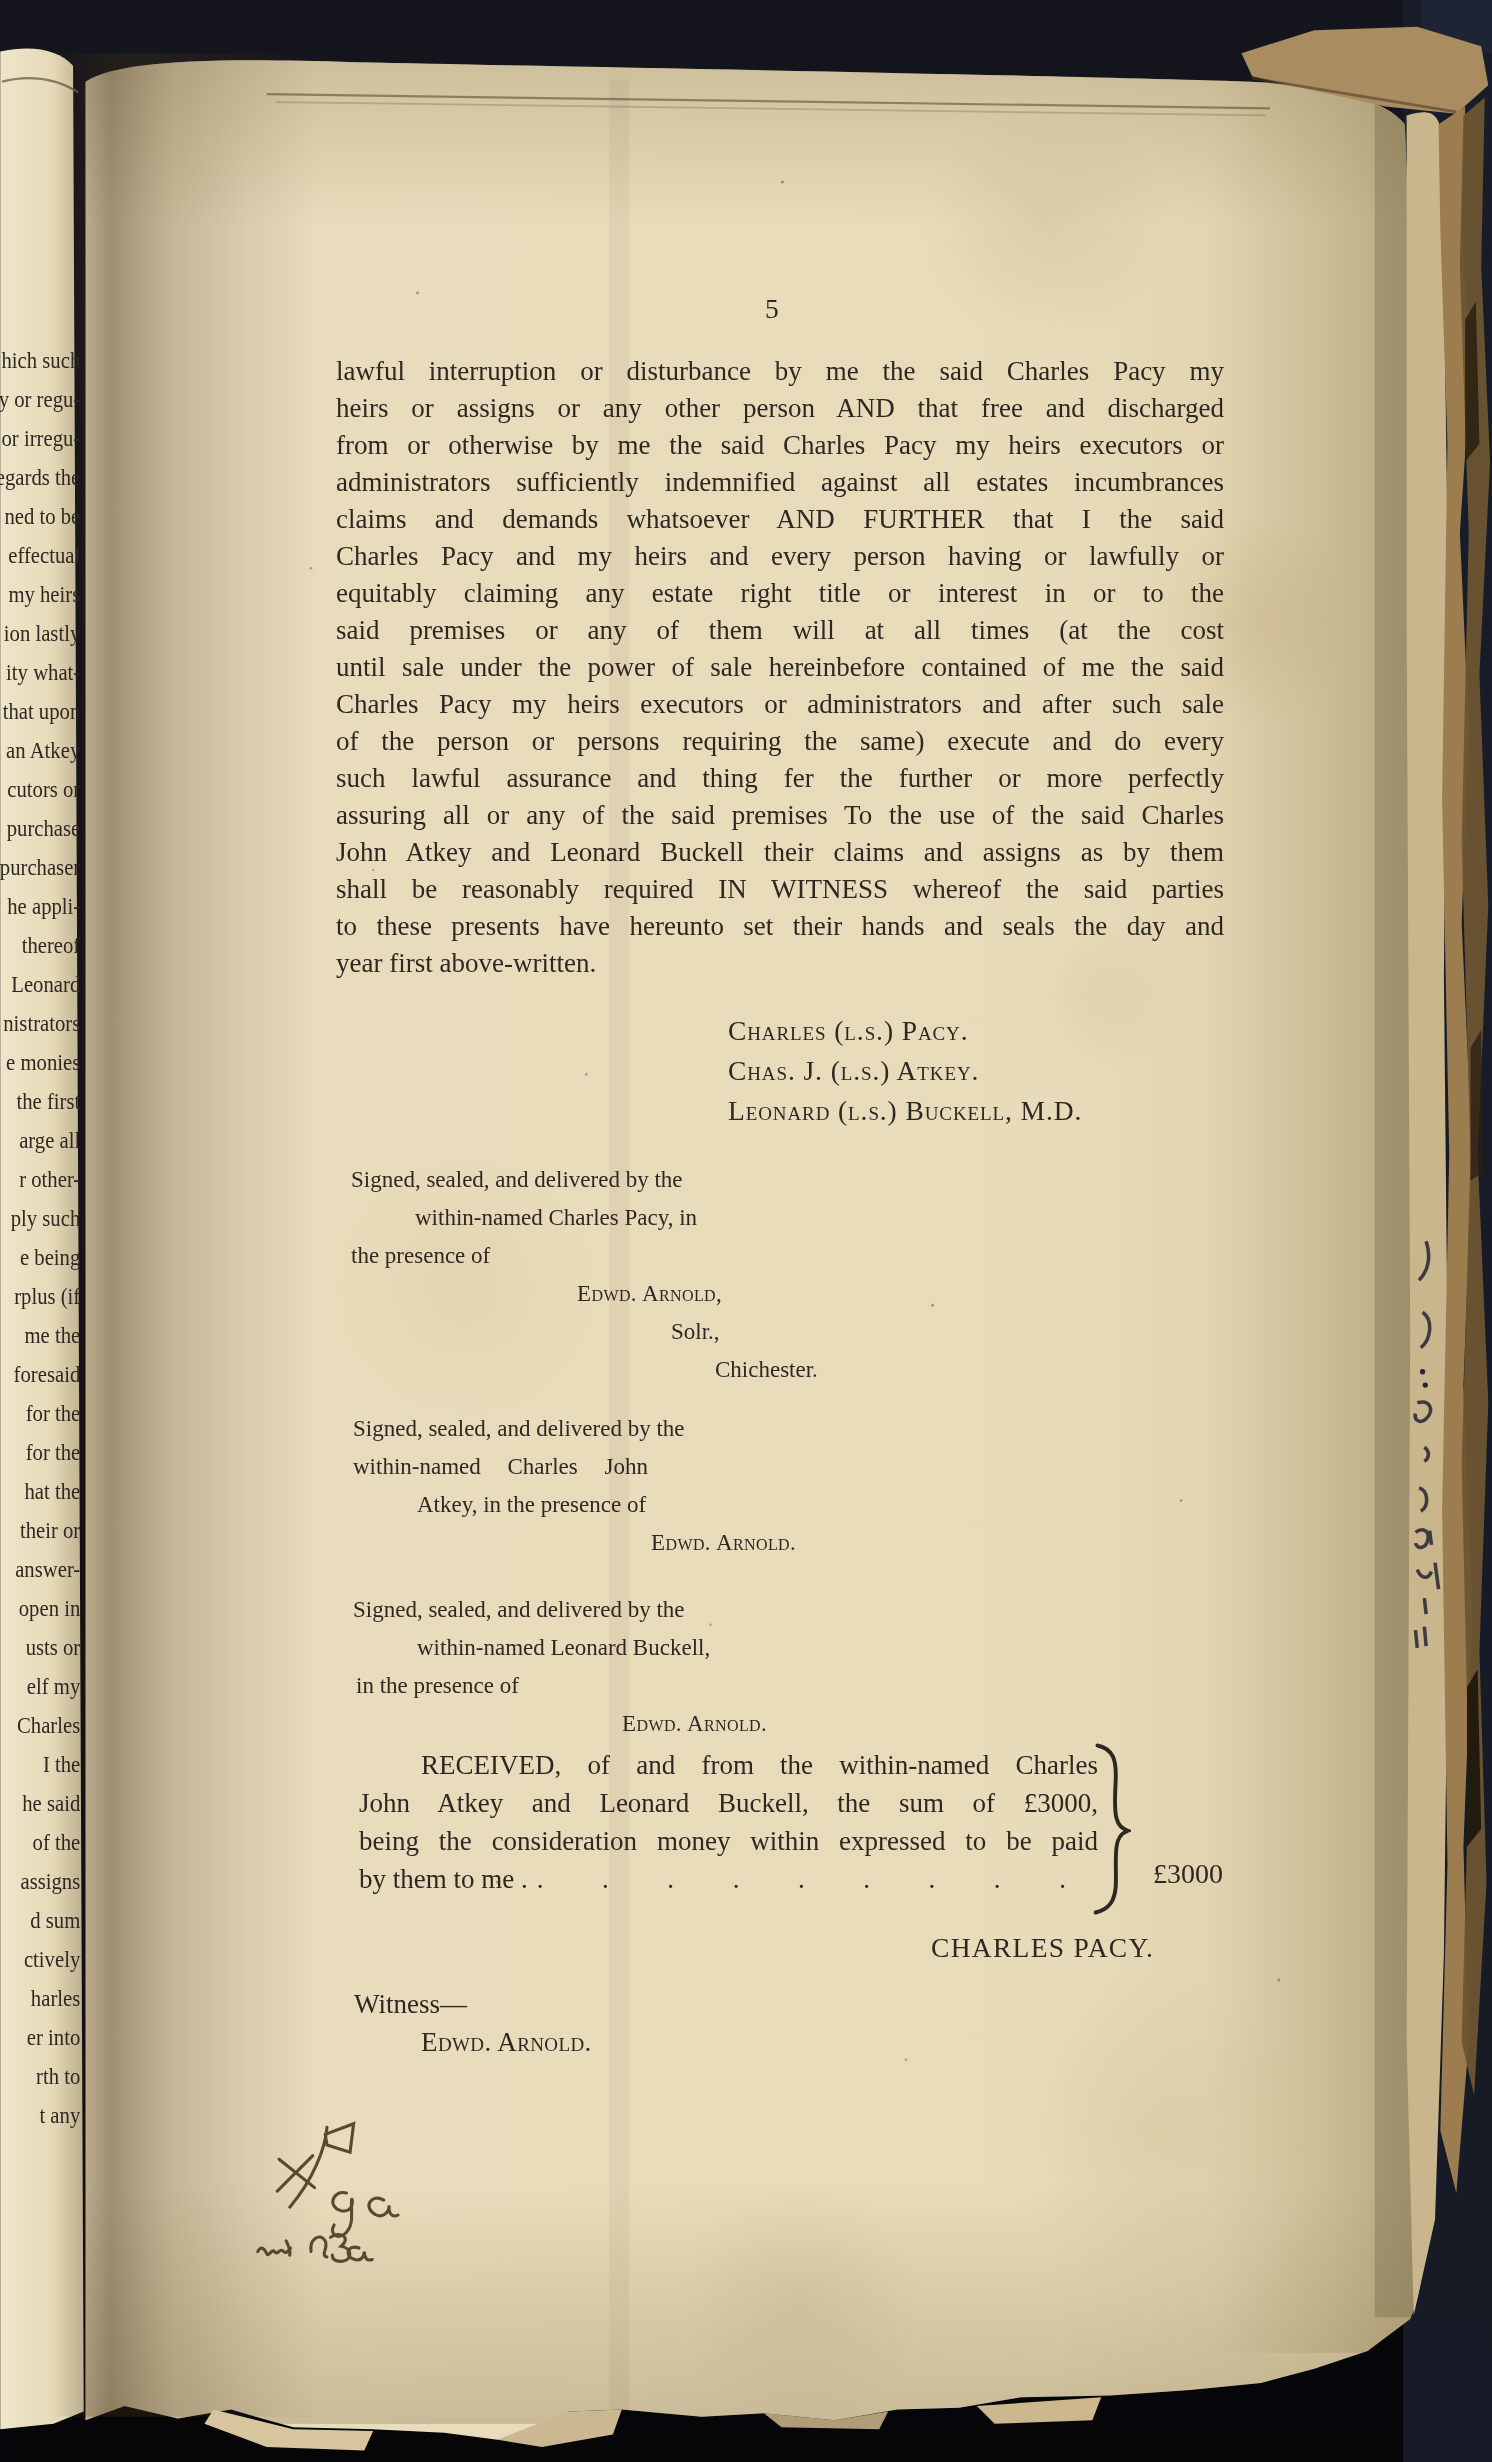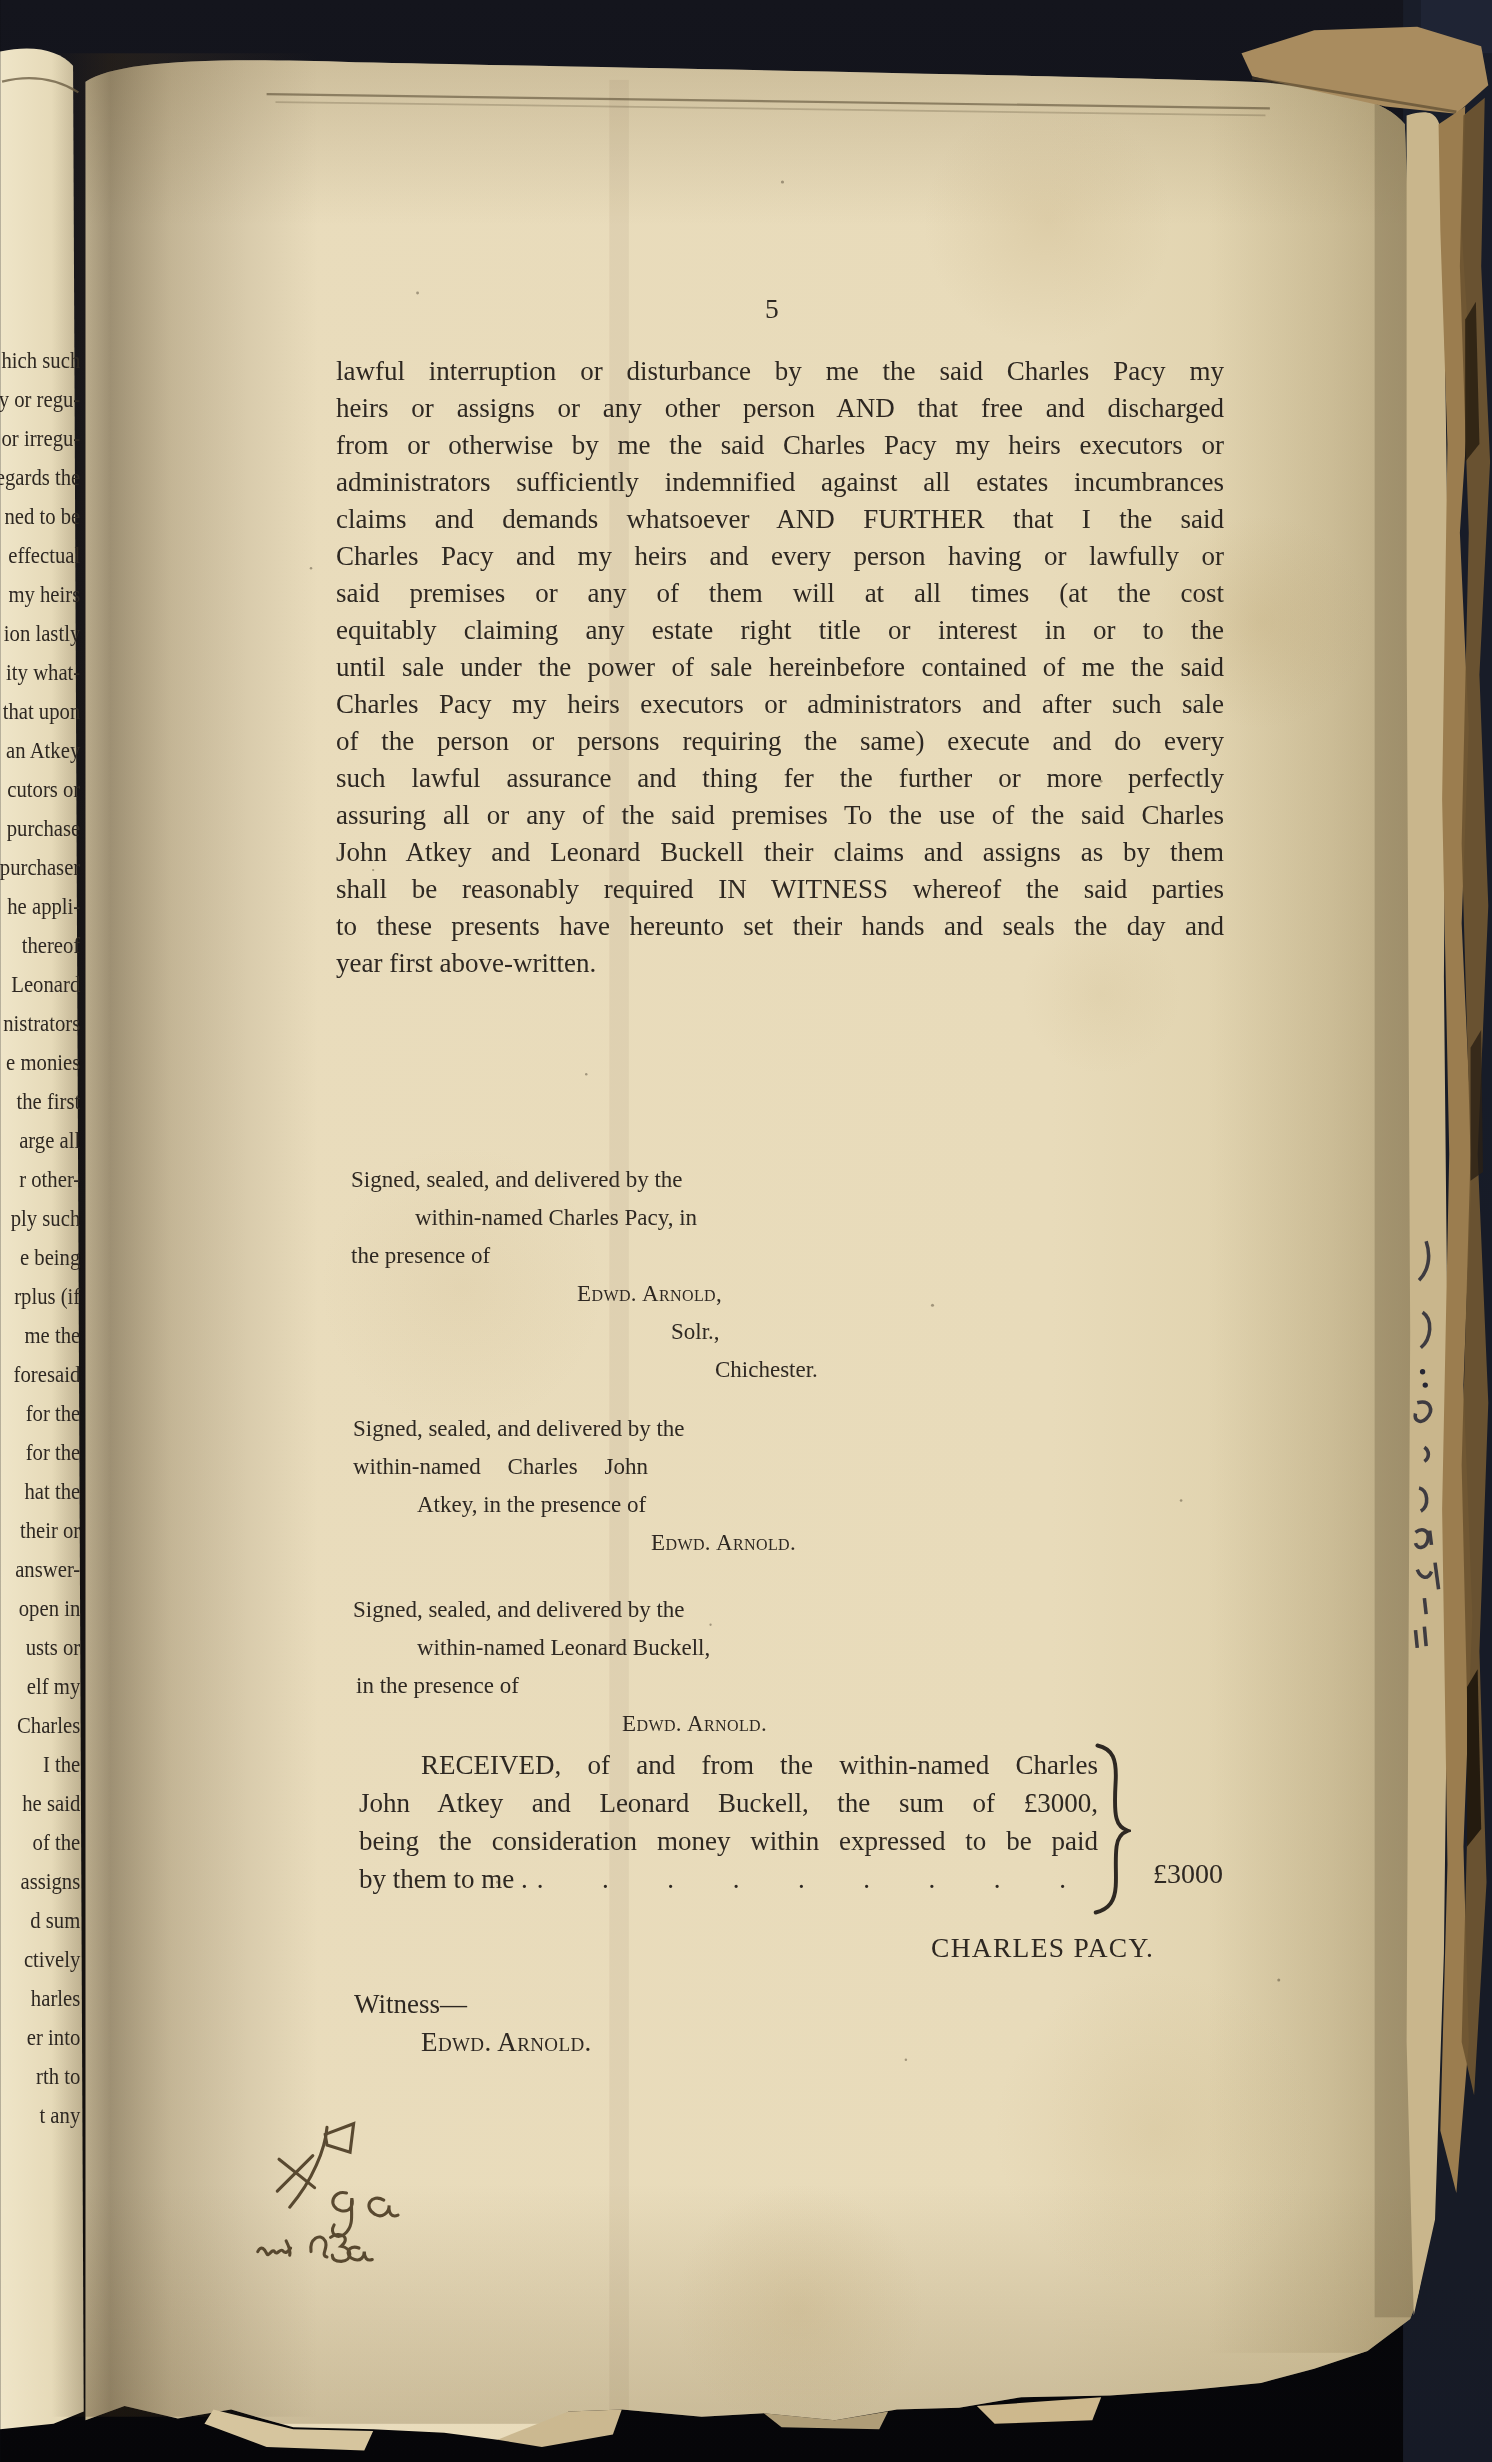--- a/index.html
+++ b/index.html
@@ -246,33 +246,38 @@
 
   <div class="txt pageno">5</div>
 
   <div class="txt body-block">
     <div class="jline">lawful interruption or disturbance by me the said Charles Pacy my</div>
     <div class="jline">heirs or assigns or any other person  AND that free and discharged</div>
     <div class="jline">from or otherwise by me the said Charles Pacy my heirs executors or</div>
     <div class="jline">administrators sufficiently indemnified against all estates incumbrances</div>
     <div class="jline">claims and demands whatsoever  AND FURTHER that I the said</div>
     <div class="jline">Charles Pacy and my heirs and every person having or lawfully or</div>
+    <div class="jline">equitably claiming any estate right title or interest in or to the</div>
     <div class="jline">said premises or any of them will at all times (at the cost</div>
-    <div class="jline">equitably claiming any estate right title or interest in or to the</div>
     <div class="jline">until sale under the power of sale hereinbefore contained of me the said</div>
     <div class="jline">Charles Pacy my heirs executors or administrators and after such sale</div>
     <div class="jline">of the person or persons requiring the same) execute and do every</div>
     <div class="jline">such lawful assurance and thing fer the further or more perfectly</div>
     <div class="jline">assuring all or any of the said premises  To the use of the said Charles</div>
     <div class="jline">John Atkey and Leonard Buckell their claims and assigns as by them</div>
     <div class="jline">shall be reasonably required  IN WITNESS whereof the said parties</div>
     <div class="jline">to these presents have hereunto set their hands and seals the day and</div>
     <div class="jline lastline">year first above-written.</div>
   </div>
 
+  <div class="txt sig-block">
+    <div>Charles (l.s.) Pacy.</div>
+    <div>Chas. J. (l.s.) Atkey.</div>
+    <div>Leonard (l.s.) Buckell, M.D.</div>
+  </div>
 
   <div class="txt att att1">
     <div>Signed, sealed, and delivered by the</div>
     <div class="ind72">within-named Charles Pacy, in</div>
     <div class="ind70">the presence of</div>
     <div class="ind255 sc">Edwd. Arnold,</div>
     <div class="ind360">Solr.,</div>
     <div class="ind410">Chichester.</div>
   </div>
 

